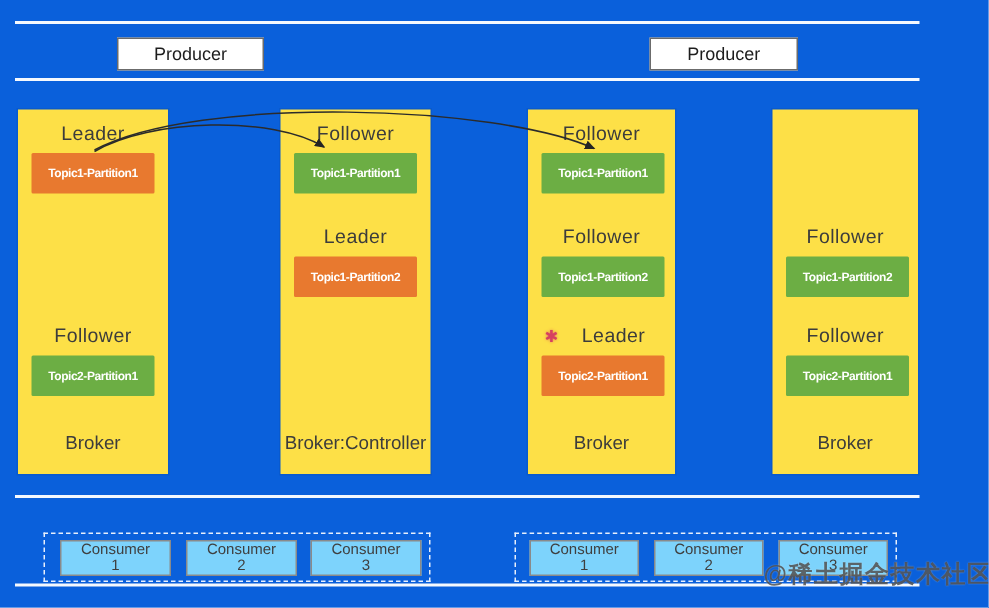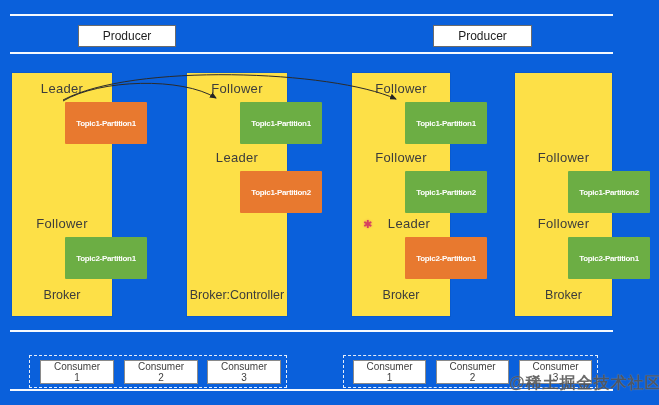--- a/index.html
+++ b/index.html
@@ -17,23 +17,23 @@
   .broker{
     position:absolute;top:73px;height:243px;background:#fde047;
     box-shadow:0 0 0 1px rgba(0,0,0,.06);
   }
   .role{
     position:absolute;left:0;width:100%;text-align:center;
     font-size:13px;color:#3c3c3c;letter-spacing:.3px;
   }
   .r1{top:8px;} .r2{top:77px;} .r3{top:143px;}
   .part{
-    position:absolute;left:9px;width:82px;height:42px;border-radius:1px;
+    position:absolute;left:9px;width:82px;height:27px;border-radius:1px;
     display:flex;align-items:center;justify-content:center;
-    font-size:8px;font-weight:bold;color:#fff;letter-spacing:-.3px;white-space:nowrap;overflow:hidden;margin-left:44px;
+    font-size:8px;font-weight:bold;color:#fff;letter-spacing:-.3px;white-space:nowrap;overflow:hidden;
   }
   .p1{top:29px;} .p2{top:98px;} .p3{top:164px;}
   .part.leader{background:var(--leader,#E8792F);}
   .part.follower{background:var(--follower,#6CAE44);}
   .broker-footer{
     position:absolute;top:215px;left:2px;width:calc(100% - 4px);text-align:center;
     font-size:12.5px;color:#3c3c3c;line-height:14px;overflow-wrap:anywhere;
   }
   .asterisk{
     position:absolute;left:11px;top:145px;font-size:11px;color:#d64060;
@@ -41,21 +41,21 @@
   }
   .arrows{position:absolute;left:0;top:0;pointer-events:none;}
   .cg-title{
     position:absolute;top:334px;text-align:center;color:#fff;font-size:15px;letter-spacing:.4px;
   }
   .cg-box{
     position:absolute;top:355px;height:33px;border:1px dashed rgba(255,255,255,.9);
     box-sizing:border-box;
   }
   .consumer{
-    position:absolute;top:4px;height:24px;background:#ffffff;border:1px solid #8a8a8a;
+    position:absolute;top:4px;height:24px;background:#7dd3fc;border:1px solid #8a8a8a;
     box-sizing:border-box;display:flex;flex-direction:column;align-items:center;justify-content:center;
     font-size:10px;line-height:11px;color:#3f3f3f;
   }
   .watermark{
     position:absolute;left:509px;top:373px;z-index:5;
     font-size:16px;font-weight:bold;color:rgba(72,72,72,.82);
     text-shadow:0 0 1px rgba(255,255,255,.4);letter-spacing:1px;white-space:nowrap;
   }
   
   .b0{left:12px;width:100px;} .b1{left:187px;width:100px;}

